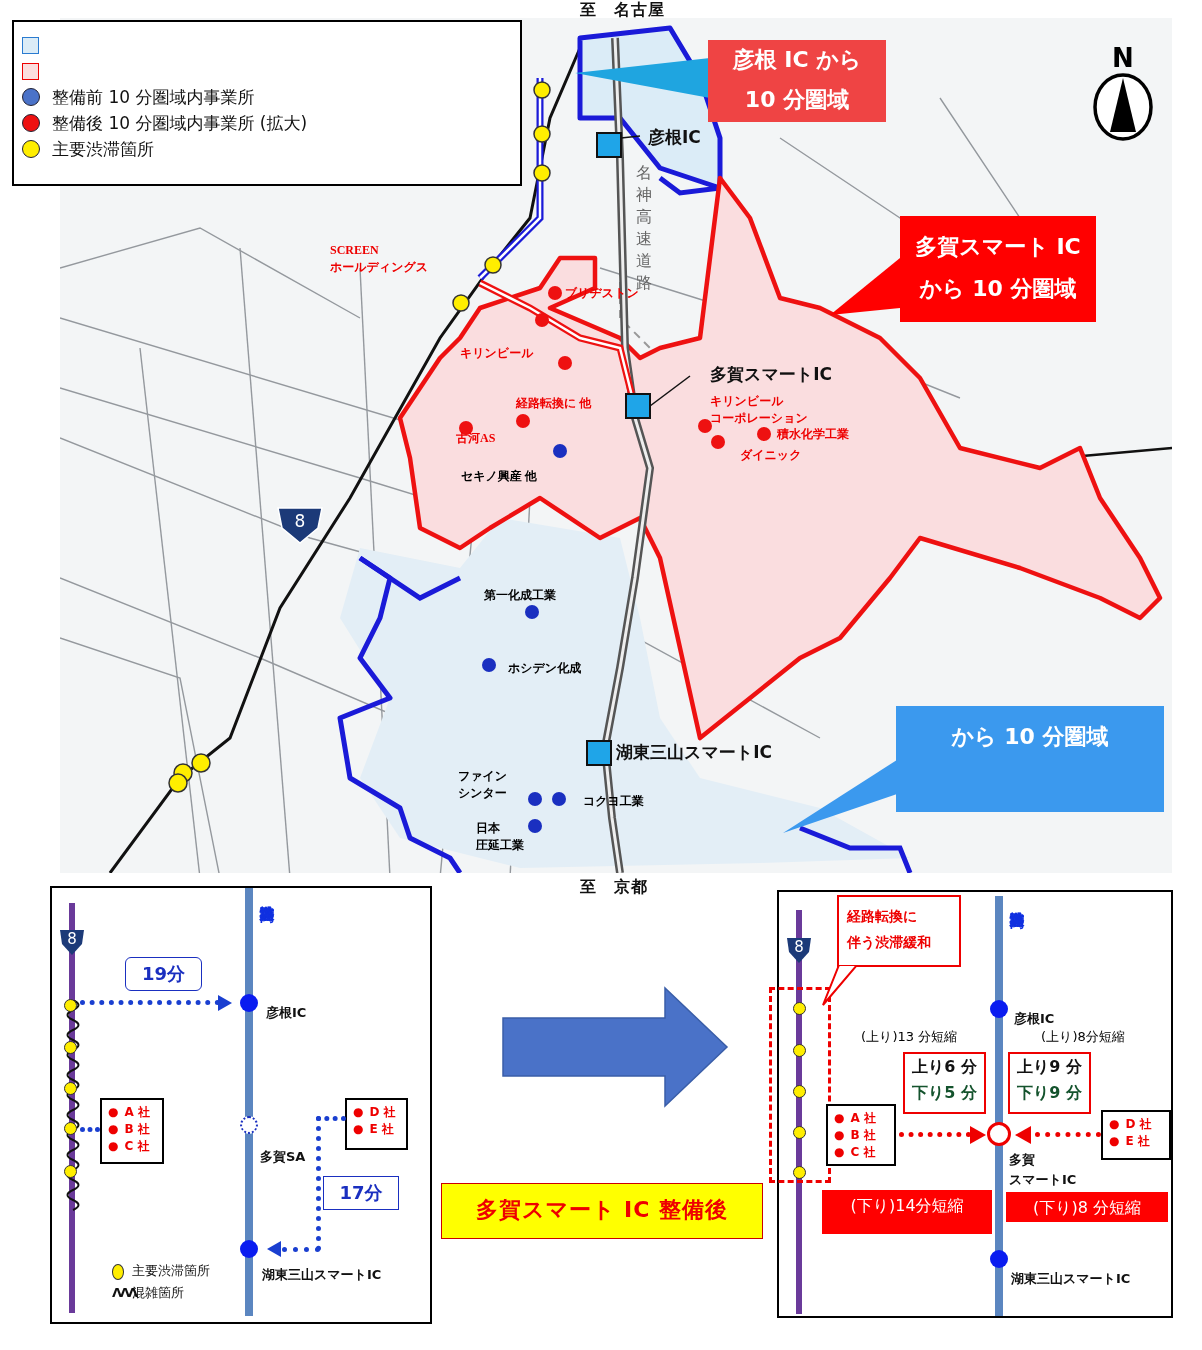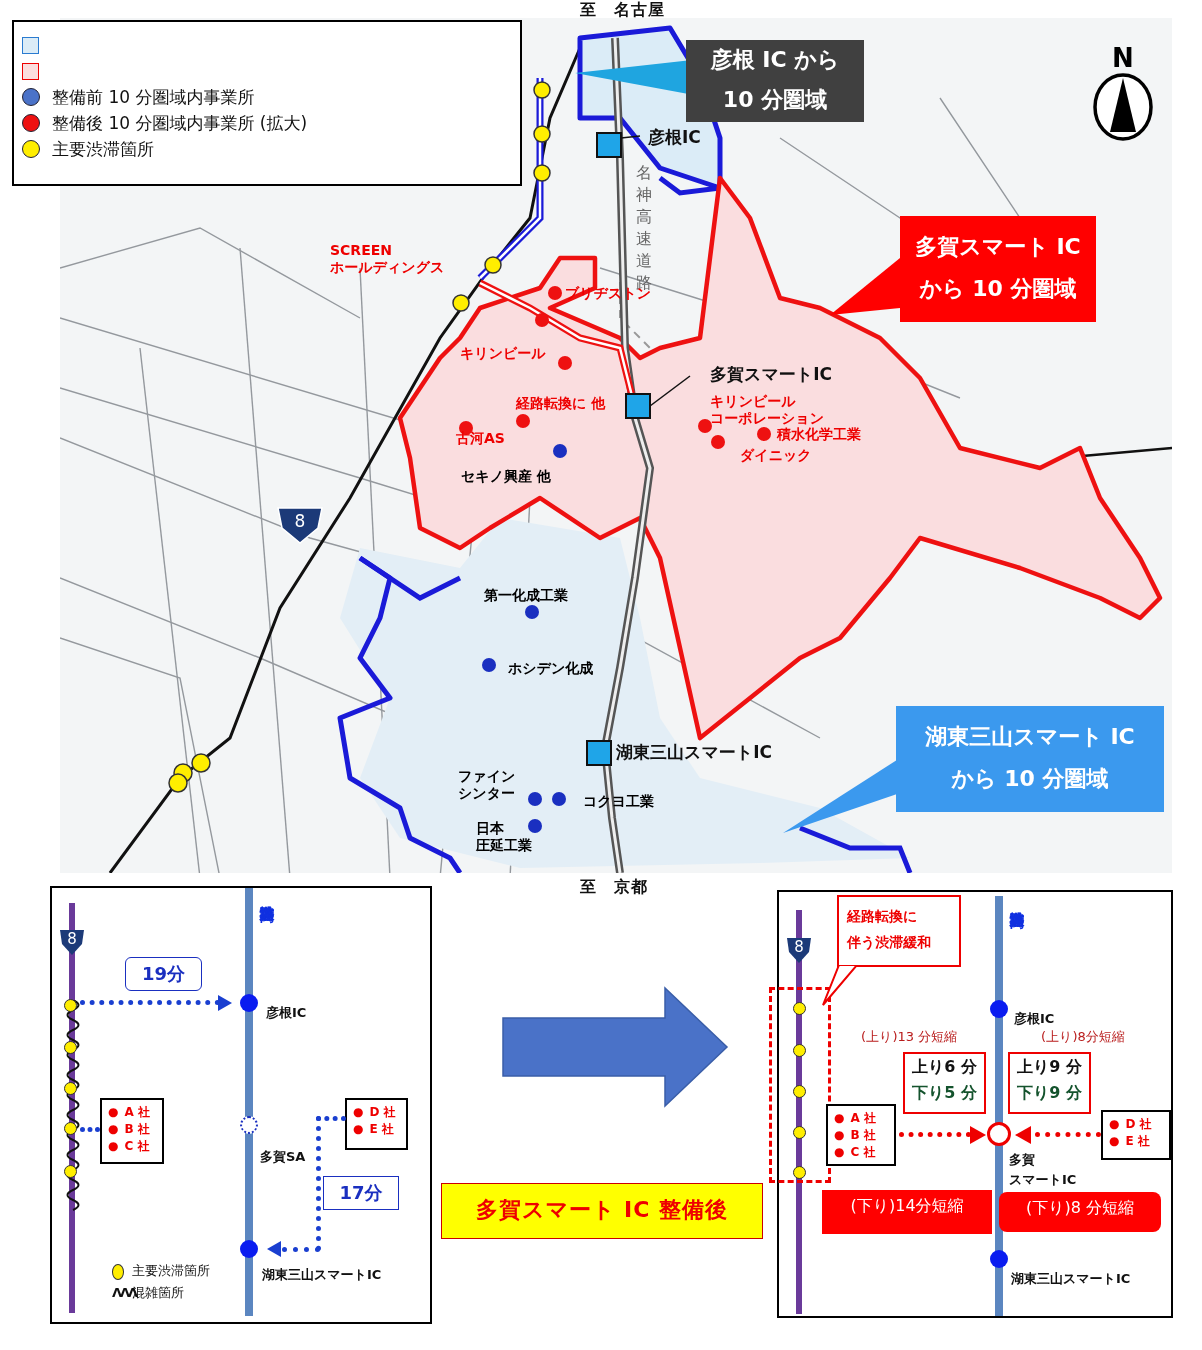--- a/index.html
+++ b/index.html
@@ -8,41 +8,41 @@
   
   #map{position:absolute;left:60px;top:18px;width:1112px;height:855px;background:#f3f5f6;overflow:hidden;}
   #map svg{position:absolute;left:0;top:0;}
   .legend{position:absolute;left:12px;top:20px;width:510px;height:166px;background:#fff;border:2px solid #000;box-sizing:border-box;padding:10px 0 0 8px;z-index:5;}
   .legend-row{display:flex;align-items:center;height:26px;font-size:17px;color:#111;}
   .lg-sq{width:17px;height:17px;margin-right:12px;box-sizing:border-box;}
   .lg-dot{width:18px;height:18px;border-radius:50%;margin-right:12px;border:1.5px solid #223;box-sizing:border-box;}
   .dest{position:absolute;font-size:16px;color:#111;font-weight:bold;letter-spacing:1px;}
   .callout{position:absolute;color:#fff;font-size:22px;font-weight:bold;text-align:center;line-height:40px;z-index:4;}
   .ic-label{position:absolute;font-size:17px;font-weight:bold;color:#111;z-index:3;}
-  .co{position:absolute;font-size:14px;font-weight:bold;z-index:3;line-height:17px;}
+  .co{position:absolute;font-size:12px;font-weight:bold;z-index:3;line-height:17px;font-family:Liberation Serif, serif;}
   .co.red{color:#e00;}
   .co.blue{color:#000000;}
   .north{position:absolute;left:1092px;top:44px;width:62px;height:100px;z-index:4;}
   
   .diag{position:absolute;border:2.5px solid #000;background:#fff;box-sizing:border-box;}
   .vroad{position:absolute;width:8px;background:#5b86c0;}
   .proad{position:absolute;width:6px;background:#6a3a9a;}
   .vtext{position:absolute;writing-mode:vertical-rl;font-size:15px;font-weight:bold;color:#1030e0;letter-spacing:0;}
   .node{position:absolute;width:18px;height:18px;border-radius:50%;background:#0a1cf0;}
   .ydot{position:absolute;width:11px;height:11px;border-radius:50%;background:#ffee00;border:1.5px solid #333;box-sizing:content-box;}
   .nlabel{position:absolute;font-size:13px;font-weight:bold;color:#111;}
   .timebox{position:absolute;border:1.5px solid #1a2fc0;color:#1a2fc0;font-size:18px;font-weight:bold;text-align:center;background:#fff;}
   .cobox{position:absolute;border:2.5px solid #000;background:#fff;box-sizing:border-box;padding:4px 0 0 6px;}
   .cobox div{font-size:12px;color:#e00;line-height:17px;font-weight:bold;}
   .cobox div::before{content:"●";margin-right:6px;}
   .redbox{position:absolute;border:2.5px solid #e00;background:#fff;box-sizing:border-box;text-align:center;}
   .redbox .up{font-size:16px;font-weight:bold;color:#111;line-height:26px;}
   .redbox .dn{font-size:16px;font-weight:bold;color:#14532d;line-height:26px;}
   .redbar{position:absolute;background:#f00;color:#fff;font-size:16px;text-align:center;line-height:32px;}
-  .shortlbl{position:absolute;font-size:13px;color:#b91c1c;}
+  .shortlbl{position:absolute;font-size:13px;color:#000000;}
   .route8{position:absolute;width:26px;height:28px;}
   .yellowbanner{position:absolute;left:441px;top:1183px;width:322px;height:56px;background:#ffff00;border:1.5px solid #c00;box-sizing:border-box;color:#e00;font-size:22px;font-weight:bold;text-align:center;line-height:52px;letter-spacing:1px;}
 </style>
 </head>
 <body>
 
 <div class="dest" style="left:580px;top:0px;">至　名古屋</div>
 
 <div id="map">
   <svg width="1112" height="855" viewBox="0 0 1112 855">
@@ -144,30 +144,29 @@
       <text x="576" y="182">神</text>
       <text x="576" y="204">高</text>
       <text x="576" y="226">速</text>
       <text x="576" y="248">道</text>
       <text x="576" y="270">路</text>
     </g>
   </svg>
 
   <div class="abs" style="left:232px;top:493px;width:16px;color:#fff;font-size:17px;text-align:center;z-index:3;">8</div>
 
-  <div class="callout" style="left:626px;top:22px;width:178px;height:82px;background:#404040;">
+  <div class="callout" style="left:648px;top:22px;width:178px;height:82px;background:#ef4444;">
     <div>彦根 IC から</div>
     <div>10 分圏域</div>
   </div>
   <div class="callout" style="left:840px;top:198px;width:196px;height:106px;background:#ff0000;line-height:42px;padding-top:10px;box-sizing:border-box;">
     <div>多賀スマート IC</div>
     <div>から 10 分圏域</div>
   </div>
   <div class="callout" style="left:836px;top:688px;width:268px;height:106px;background:#3b99ee;line-height:42px;padding-top:10px;box-sizing:border-box;">
-    <div>湖東三山スマート IC</div>
     <div>から 10 分圏域</div>
   </div>
 
   <div class="ic-label" style="left:588px;top:108px;">彦根IC</div>
   <div class="ic-label" style="left:650px;top:345px;">多賀スマートIC</div>
   <div class="ic-label" style="left:556px;top:723px;">湖東三山スマートIC</div>
 
   <div class="co red" style="left:270px;top:224px;white-space:pre;">SCREEN
 ホールディングス</div>
   <div class="co red" style="left:505px;top:267px;">ブリヂストン</div>
@@ -331,14 +330,14 @@
   <div class="abs" style="left:191px;top:234px;width:0;height:0;border-left:16px solid #e00;border-top:9px solid transparent;border-bottom:9px solid transparent;"></div>
 
   <div class="cobox" style="left:322px;top:218px;width:70px;height:50px;">
     <div>D 社</div>
     <div>E 社</div>
   </div>
   <div class="abs" style="left:256px;top:240px;width:66px;border-top:5px dotted #e00;"></div>
   <div class="abs" style="left:236px;top:234px;width:0;height:0;border-right:16px solid #e00;border-top:9px solid transparent;border-bottom:9px solid transparent;"></div>
 
   <div class="redbar" style="left:43px;top:298px;width:170px;height:44px;">(下り)14分短縮</div>
-  <div class="redbar" style="left:220px;top:300px;width:162px;height:40px;border-radius:8px;">(下り)8 分短縮</div>
+  <div class="redbar" style="left:227px;top:300px;width:162px;height:30px;">(下り)8 分短縮</div>
 </div>
 
 </body></html>

